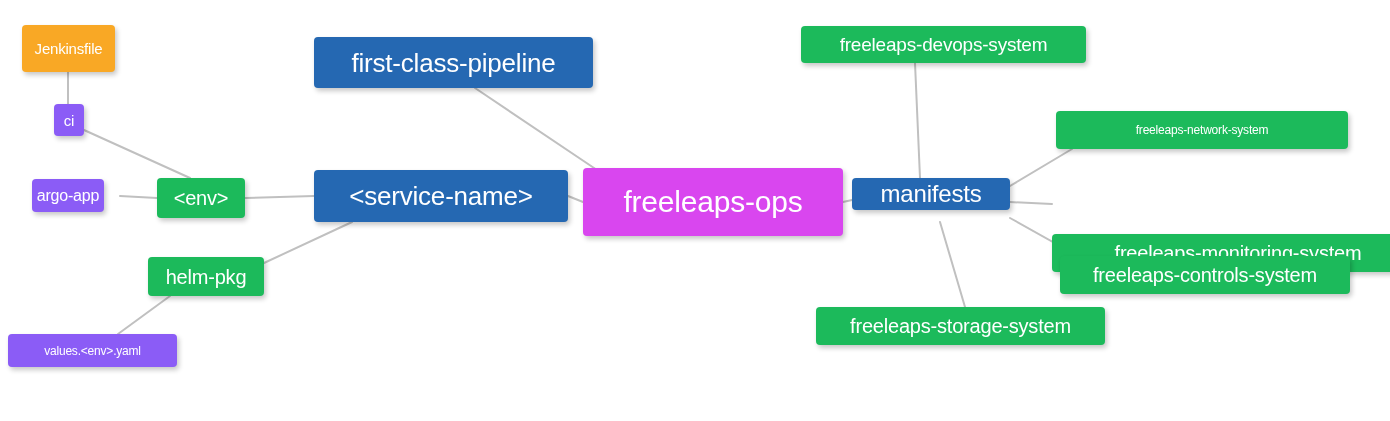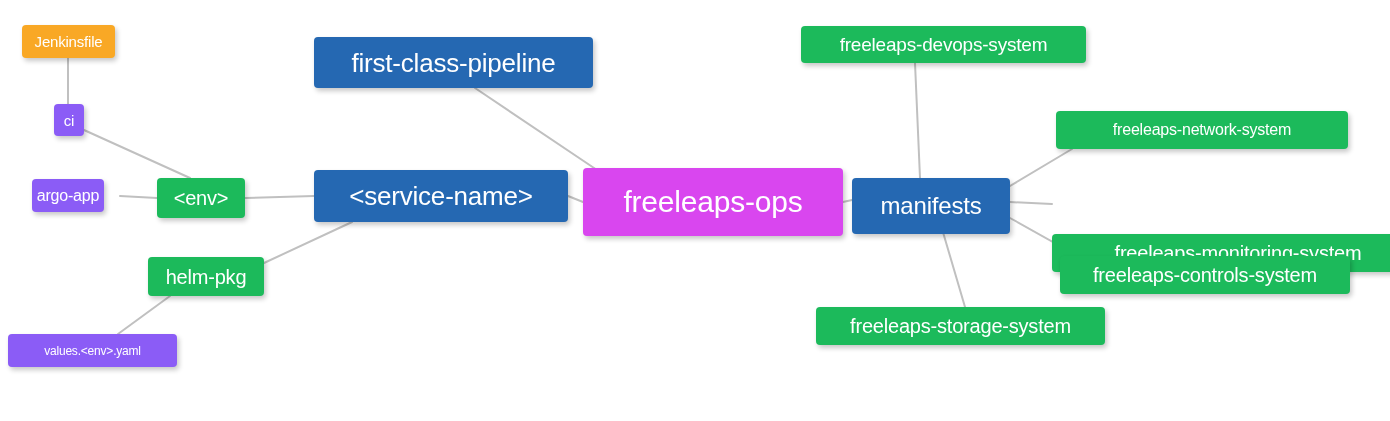--- a/index.html
+++ b/index.html
@@ -60,26 +60,26 @@
       <line x1="920" y1="178" x2="915" y2="63" stroke="#c0c0c0" stroke-width="2" stroke-linecap="round"></line>
       <line x1="1010" y1="186" x2="1072" y2="149" stroke="#c0c0c0" stroke-width="2" stroke-linecap="round"></line>
       <line x1="1010" y1="202" x2="1052" y2="204" stroke="#c0c0c0" stroke-width="2" stroke-linecap="round"></line>
       <line x1="1010" y1="218" x2="1078" y2="256" stroke="#c0c0c0" stroke-width="2" stroke-linecap="round"></line>
       <line x1="940" y1="222" x2="965" y2="307" stroke="#c0c0c0" stroke-width="2" stroke-linecap="round"></line>
     </svg>
   <div id="nodes">
       <div class="node n-root" style="left: 583px; top: 168px; width: 260px; height: 68px; font-size: 30px;">freeleaps-ops</div>
       <div class="node n-blue" style="left: 314px; top: 170px; width: 254px; height: 52px; font-size: 26px;">&lt;service-name&gt;</div>
       <div class="node n-blue" style="left: 314px; top: 37px; width: 279px; height: 51px; font-size: 26px;">first-class-pipeline</div>
-      <div class="node n-blue" style="left: 852px; top: 178px; width: 158px; height: 56px; font-size: 24px;">manifests</div>
+      <div class="node n-blue" style="left: 852px; top: 178px; width: 158px; height: 32px; font-size: 24px;">manifests</div>
       <div class="node n-green" style="left: 157px; top: 178px; width: 88px; height: 40px; font-size: 20px;">&lt;env&gt;</div>
       <div class="node n-green" style="left: 148px; top: 257px; width: 116px; height: 39px; font-size: 20px;">helm-pkg</div>
       <div class="node n-green" style="left: 801px; top: 26px; width: 285px; height: 37px; font-size: 19px;">freeleaps-devops-system</div>
-      <div class="node n-green" style="left: 1056px; top: 111px; width: 292px; height: 38px; font-size: 16px;">freeleaps-network-system</div>
+      <div class="node n-green" style="left: 1056px; top: 111px; width: 292px; height: 38px; font-size: 12px;">freeleaps-network-system</div>
       <div class="node n-green" style="left: 1052px; top: 186px; width: 372px; height: 38px; font-size: 20px; margin-top: 48px;">freeleaps-monitoring-system</div>
       <div class="node n-green" style="left: 1060px; top: 256px; width: 290px; height: 38px; font-size: 20px;">freeleaps-controls-system</div>
       <div class="node n-green" style="left: 816px; top: 307px; width: 289px; height: 38px; font-size: 20px;">freeleaps-storage-system</div>
-      <div class="node n-orange" style="left: 22px; top: 25px; width: 93px; height: 33px; font-size: 15px;">Jenkinsfile</div>
+      <div class="node n-orange" style="left: 22px; top: 25px; width: 93px; height: 47px; font-size: 15px;">Jenkinsfile</div>
       <div class="node n-red" style="left: 54px; top: 104px; width: 30px; height: 32px; font-size: 15px;">ci</div>
       <div class="node n-red" style="left: 32px; top: 179px; width: 72px; height: 33px; font-size: 16px;">argo-app</div>
       <div class="node n-red" style="left: 8px; top: 334px; width: 169px; height: 33px; font-size: 12px;">values.&lt;env&gt;.yaml</div>
     </div>
 </div>
 
 </body></html>

